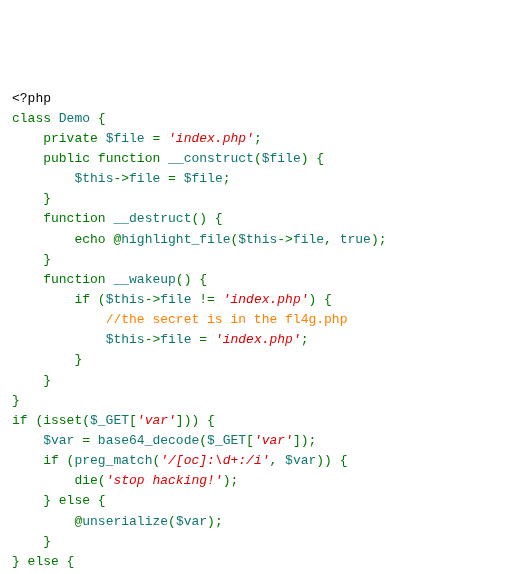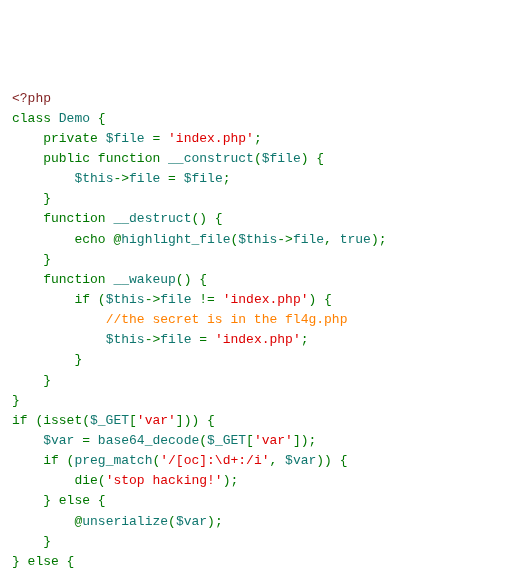--- a/index.html
+++ b/index.html
@@ -8,23 +8,23 @@
     background: #ffffff;
     font-family: Consolas, Monaco, "Courier New", monospace;
     font-size: 13px;
     line-height: 1.55;
     white-space: pre;
     color: #000000;
   }
   .line { display: block; }
   .kw   { color: #007700; }   
   .var  { color: #0f766e; }   
-  .str  { color: #DD0000; }   
+  .str  { color: #DD0000; font-style: italic; }   
   .com  { color: #FF8000; text-align: center; }   
-  .def  { color: #7f1d1d; }   
+  .def  { color: #000000; }   
 </style>
 </head>
 <body>
 
 
 
 <div id="code-container"><span class="line"><span class="def">&lt;?php</span></span><span class="line"><span class="kw">class </span><span class="var">Demo </span><span class="kw">{</span></span><span class="line"><span class="def">    </span><span class="kw">private </span><span class="var">$file </span><span class="kw">= </span><span class="str">'index.php'</span><span class="kw">;</span></span><span class="line"><span class="def">    </span><span class="kw">public function </span><span class="var">__construct</span><span class="kw">(</span><span class="var">$file</span><span class="kw">) { </span></span><span class="line"><span class="def">        </span><span class="var">$this</span><span class="kw">-&gt;</span><span class="var">file </span><span class="kw">= </span><span class="var">$file</span><span class="kw">; </span></span><span class="line"><span class="def">    </span><span class="kw">}</span></span><span class="line"><span class="def">    </span><span class="kw">function </span><span class="var">__destruct</span><span class="kw">() { </span></span><span class="line"><span class="def">        </span><span class="kw">echo @</span><span class="var">highlight_file</span><span class="kw">(</span><span class="var">$this</span><span class="kw">-&gt;</span><span class="var">file</span><span class="kw">, </span><span class="var">true</span><span class="kw">); </span></span><span class="line"><span class="def">    </span><span class="kw">}</span></span><span class="line"><span class="def">    </span><span class="kw">function </span><span class="var">__wakeup</span><span class="kw">() { </span></span><span class="line"><span class="def">        </span><span class="kw">if (</span><span class="var">$this</span><span class="kw">-&gt;</span><span class="var">file </span><span class="kw">!= </span><span class="str">'index.php'</span><span class="kw">) { </span></span><span class="line"><span class="def">            </span><span class="com">//the secret is in the fl4g.php</span></span><span class="line"><span class="def">            </span><span class="var">$this</span><span class="kw">-&gt;</span><span class="var">file </span><span class="kw">= </span><span class="str">'index.php'</span><span class="kw">; </span></span><span class="line"><span class="def">        </span><span class="kw">} </span></span><span class="line"><span class="def">    </span><span class="kw">} </span></span><span class="line"><span class="kw">}</span></span><span class="line"><span class="kw">if (isset(</span><span class="var">$_GET</span><span class="kw">[</span><span class="str">'var'</span><span class="kw">])) { </span></span><span class="line"><span class="def">    </span><span class="var">$var </span><span class="kw">= </span><span class="var">base64_decode</span><span class="kw">(</span><span class="var">$_GET</span><span class="kw">[</span><span class="str">'var'</span><span class="kw">]); </span></span><span class="line"><span class="def">    </span><span class="kw">if (</span><span class="var">preg_match</span><span class="kw">(</span><span class="str">'/[oc]:\d+:/i'</span><span class="kw">, </span><span class="var">$var</span><span class="kw">)) { </span></span><span class="line"><span class="def">        </span><span class="kw">die(</span><span class="str">'stop hacking!'</span><span class="kw">); </span></span><span class="line"><span class="def">    </span><span class="kw">} else {</span></span><span class="line"><span class="def">        </span><span class="kw">@</span><span class="var">unserialize</span><span class="kw">(</span><span class="var">$var</span><span class="kw">); </span></span><span class="line"><span class="def">    </span><span class="kw">} </span></span><span class="line"><span class="kw">} else { </span></span><span class="line"><span class="def">    </span><span class="var">highlight_file</span><span class="kw">(</span><span class="str">"index.php"</span><span class="kw">); </span></span></div>
 
 
 

